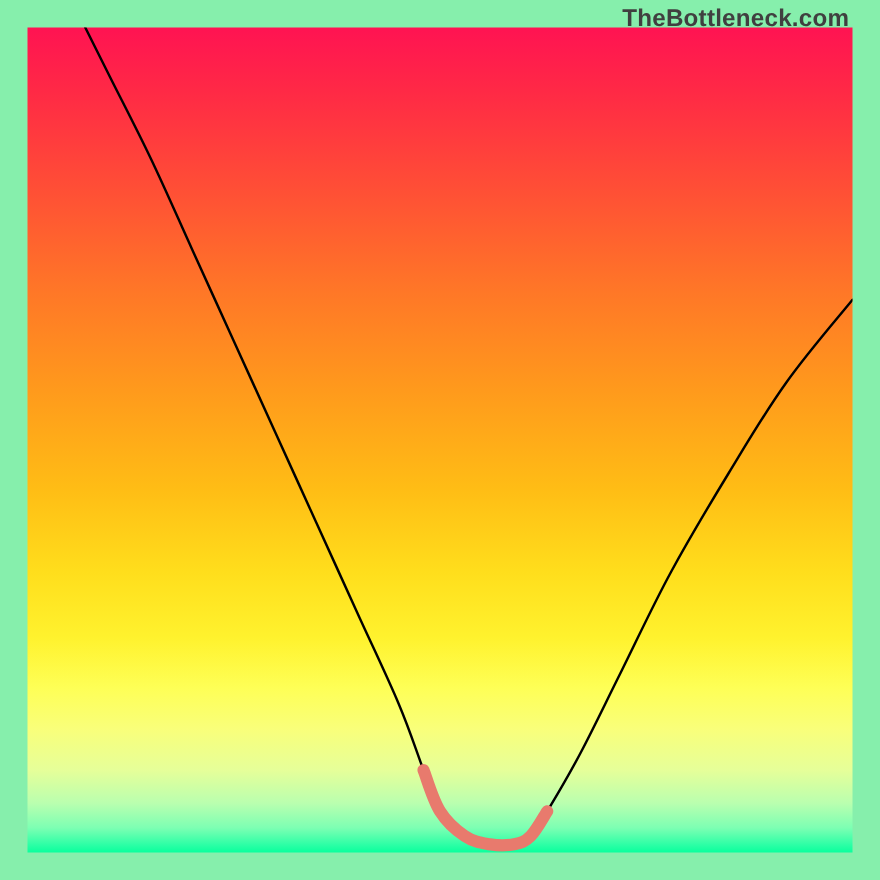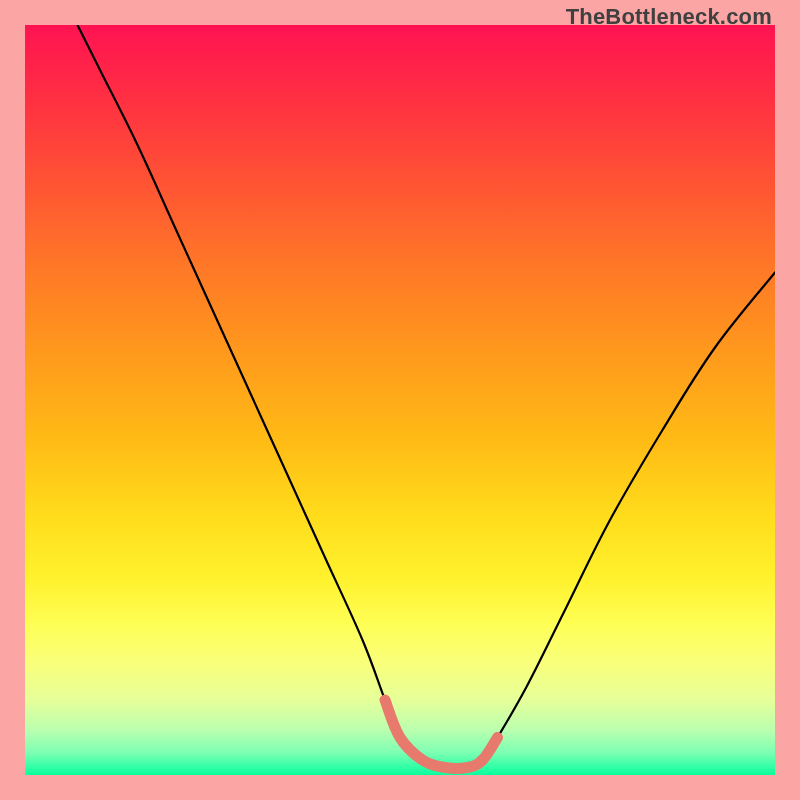--- a/index.html
+++ b/index.html
@@ -7,21 +7,21 @@
     padding: 0;
     width: 800px;
     height: 800px;
     background: #000;
     overflow: hidden;
   }
   .frame {
     position: relative;
     width: 800px;
     height: 800px;
-    background: #fca5a5;
+    background: #86efac;
   }
   .plot-area {
     position: absolute;
     left: 25px;
     top: 25px;
     width: 750px;
     height: 750px;
     background: linear-gradient(to bottom,
       #ff1352 0%,
       #ff2a45 8%,

